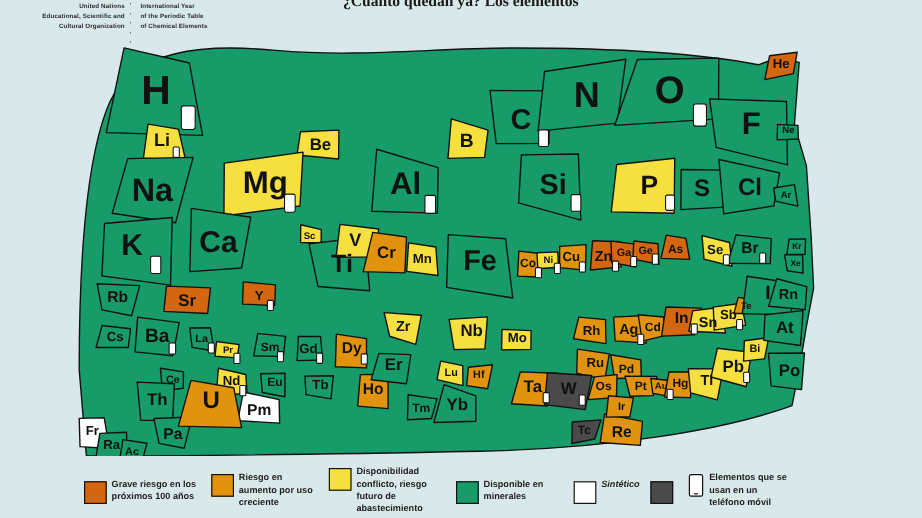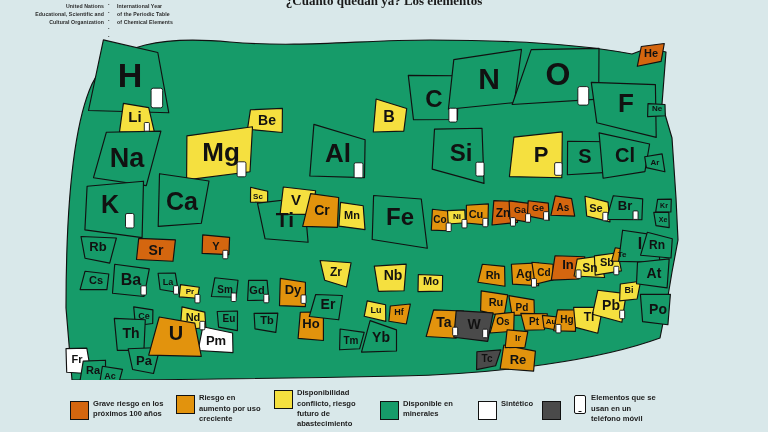--- a/index.html
+++ b/index.html
@@ -55,21 +55,21 @@
   .sw{
     width:17px;height:17px;border:1.3px solid #111;
     flex:0 0 auto;margin-top:2px;margin-right:4px;
   }
   .legtxt{
     font-size:7.6px;line-height:1.38;font-weight:bold;color:#1d1d1d;
     max-width:74px;
   }
   .legtxt.w2{max-width:66px;}
   .legtxt.w3{max-width:60px;}
-  .legtxt.nb{max-width:none;white-space:nowrap;}
+  .legtxt.nb{max-width:none;white-space:nowrap;font-style:italic;}
   .phoneico{
     width:10px;height:17px;border:1.6px solid #111;border-radius:2px;
     background:#fff;flex:0 0 auto;margin-top:2px;margin-right:5px;
     position:relative;
   }
   .phoneico:after{
     content:"";position:absolute;left:50%;bottom:1px;
     width:3px;height:1.2px;background:#111;transform:translateX(-50%);
   }
 </style>

